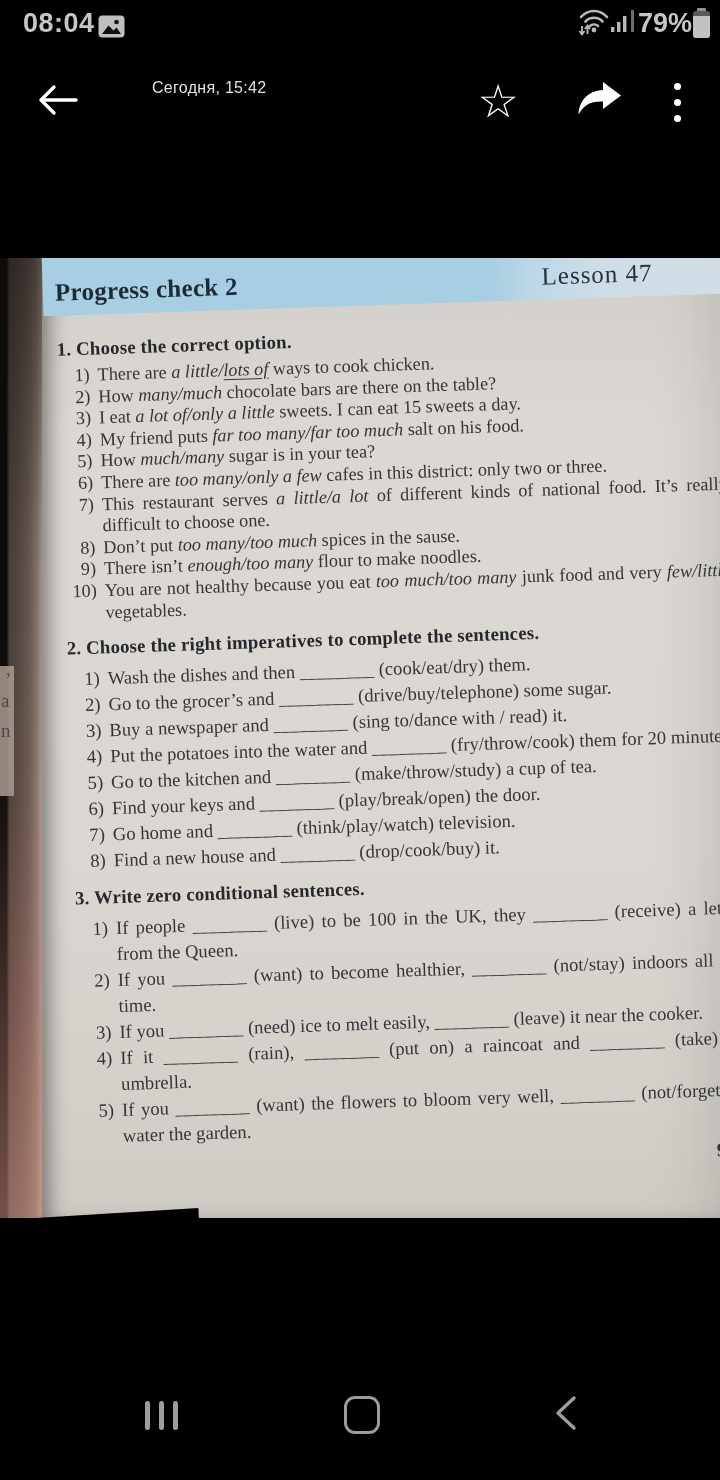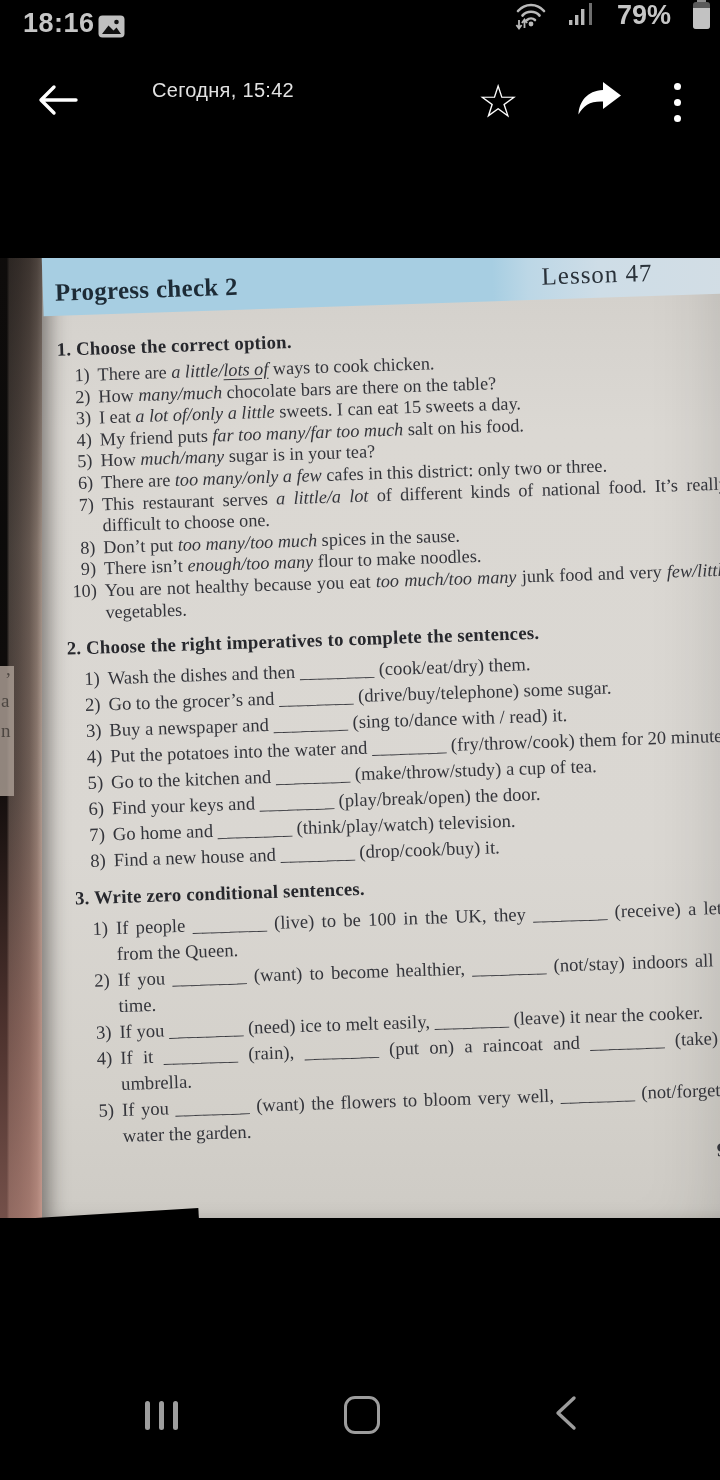--- a/index.html
+++ b/index.html
@@ -6,36 +6,36 @@
   html,body { background:#000; }
   body { width:720px; height:1480px; position:relative; overflow:hidden;
          font-family:"Liberation Sans", sans-serif; }
 
   
   .statusbar { position:absolute; left:0; top:0; width:720px; height:46px; background:#000; }
   .sb-time { position:absolute; left:23px; top:8px; font-size:27px; font-weight:600;
              color:#c6c6c6; letter-spacing:0.5px; }
   .sb-gallery { position:absolute; left:98px; top:15px; }
   .sb-right { position:absolute; right:10px; top:0; height:46px; display:flex;
-              align-items:flex-start; gap:22px; }
+              align-items:center; gap:1px; }
   .sb-batt-text { font-size:27px; font-weight:600; color:#c6c6c6; }
   .battery { position:relative; width:17px; height:27px; background:#5a5a5a;
              border-radius:3px; margin-top:2px; }
   .battery::before { content:""; position:absolute; left:4px; top:-3px; width:9px; height:3px;
                      background:#8f8f8f; border-radius:1px 1px 0 0; }
   .battery .fill { position:absolute; left:0; bottom:0; width:100%; height:79%;
                    background:#c2c2c2; border-radius:0 0 3px 3px; }
 
   
   .appbar { position:absolute; left:0; top:46px; width:720px; height:120px; background:#000; }
   .back-btn { position:absolute; left:30px; top:30px; width:56px; height:52px;
               display:flex; align-items:center; justify-content:center; }
   .hdr-text { position:absolute; left:152px; top:24px; }
   .hdr-title { color:#f3f3f3; font-size:31px; font-weight:500; letter-spacing:0.5px; }
-  .hdr-sub { color:#e2e2e2; font-size:20px; margin-top:9px; letter-spacing:0.3px; }
+  .hdr-sub { color:#e2e2e2; font-size:16px; margin-top:9px; letter-spacing:0.3px; }
   .star-btn { position:absolute; left:468px; top:24px; width:60px; height:62px;
               display:flex; align-items:center; justify-content:center; }
   .star-glyph { font-family:"DejaVu Sans", sans-serif; color:#fff; font-size:46px; line-height:1; }
   .share-btn { position:absolute; left:568px; top:30px; width:62px; height:52px;
                display:flex; align-items:center; justify-content:center; }
   .menu-btn { position:absolute; left:652px; top:26px; width:50px; height:60px;
               display:flex; flex-direction:column; align-items:center; justify-content:center; gap:9px; }
   .menu-btn i { width:7px; height:7px; border-radius:50%; background:#fff; }
 
   
@@ -87,21 +87,21 @@
   .nav-home { left:302px; }
   .nav-back { left:505px; }
   .recents-glyph { display:flex; gap:9px; }
   .recents-glyph i { width:5px; height:29px; background:#9d9d9d; border-radius:2.5px; }
   .home-glyph { width:36px; height:38px; border:3.4px solid #9d9d9d; border-radius:11px; }
 </style>
 </head>
 <body>
 
 <div class="statusbar">
-  <span class="sb-time">18:16</span>
+  <span class="sb-time">08:04</span>
   <span class="sb-gallery">
     <svg width="27" height="23" viewBox="0 0 27 23">
       <rect x="0.5" y="0.5" width="26" height="22" rx="4" fill="#bfbfbf"></rect>
       <path d="M4 19 L10.5 10.5 L15.5 15.5 L18.5 12.5 L23 19 Z" fill="#101010"></path>
       <circle cx="18.5" cy="7" r="2.3" fill="#101010"></circle>
     </svg>
   </span>
   <div class="sb-right">
     <span>
       <svg width="34" height="30" viewBox="0 0 34 30">

